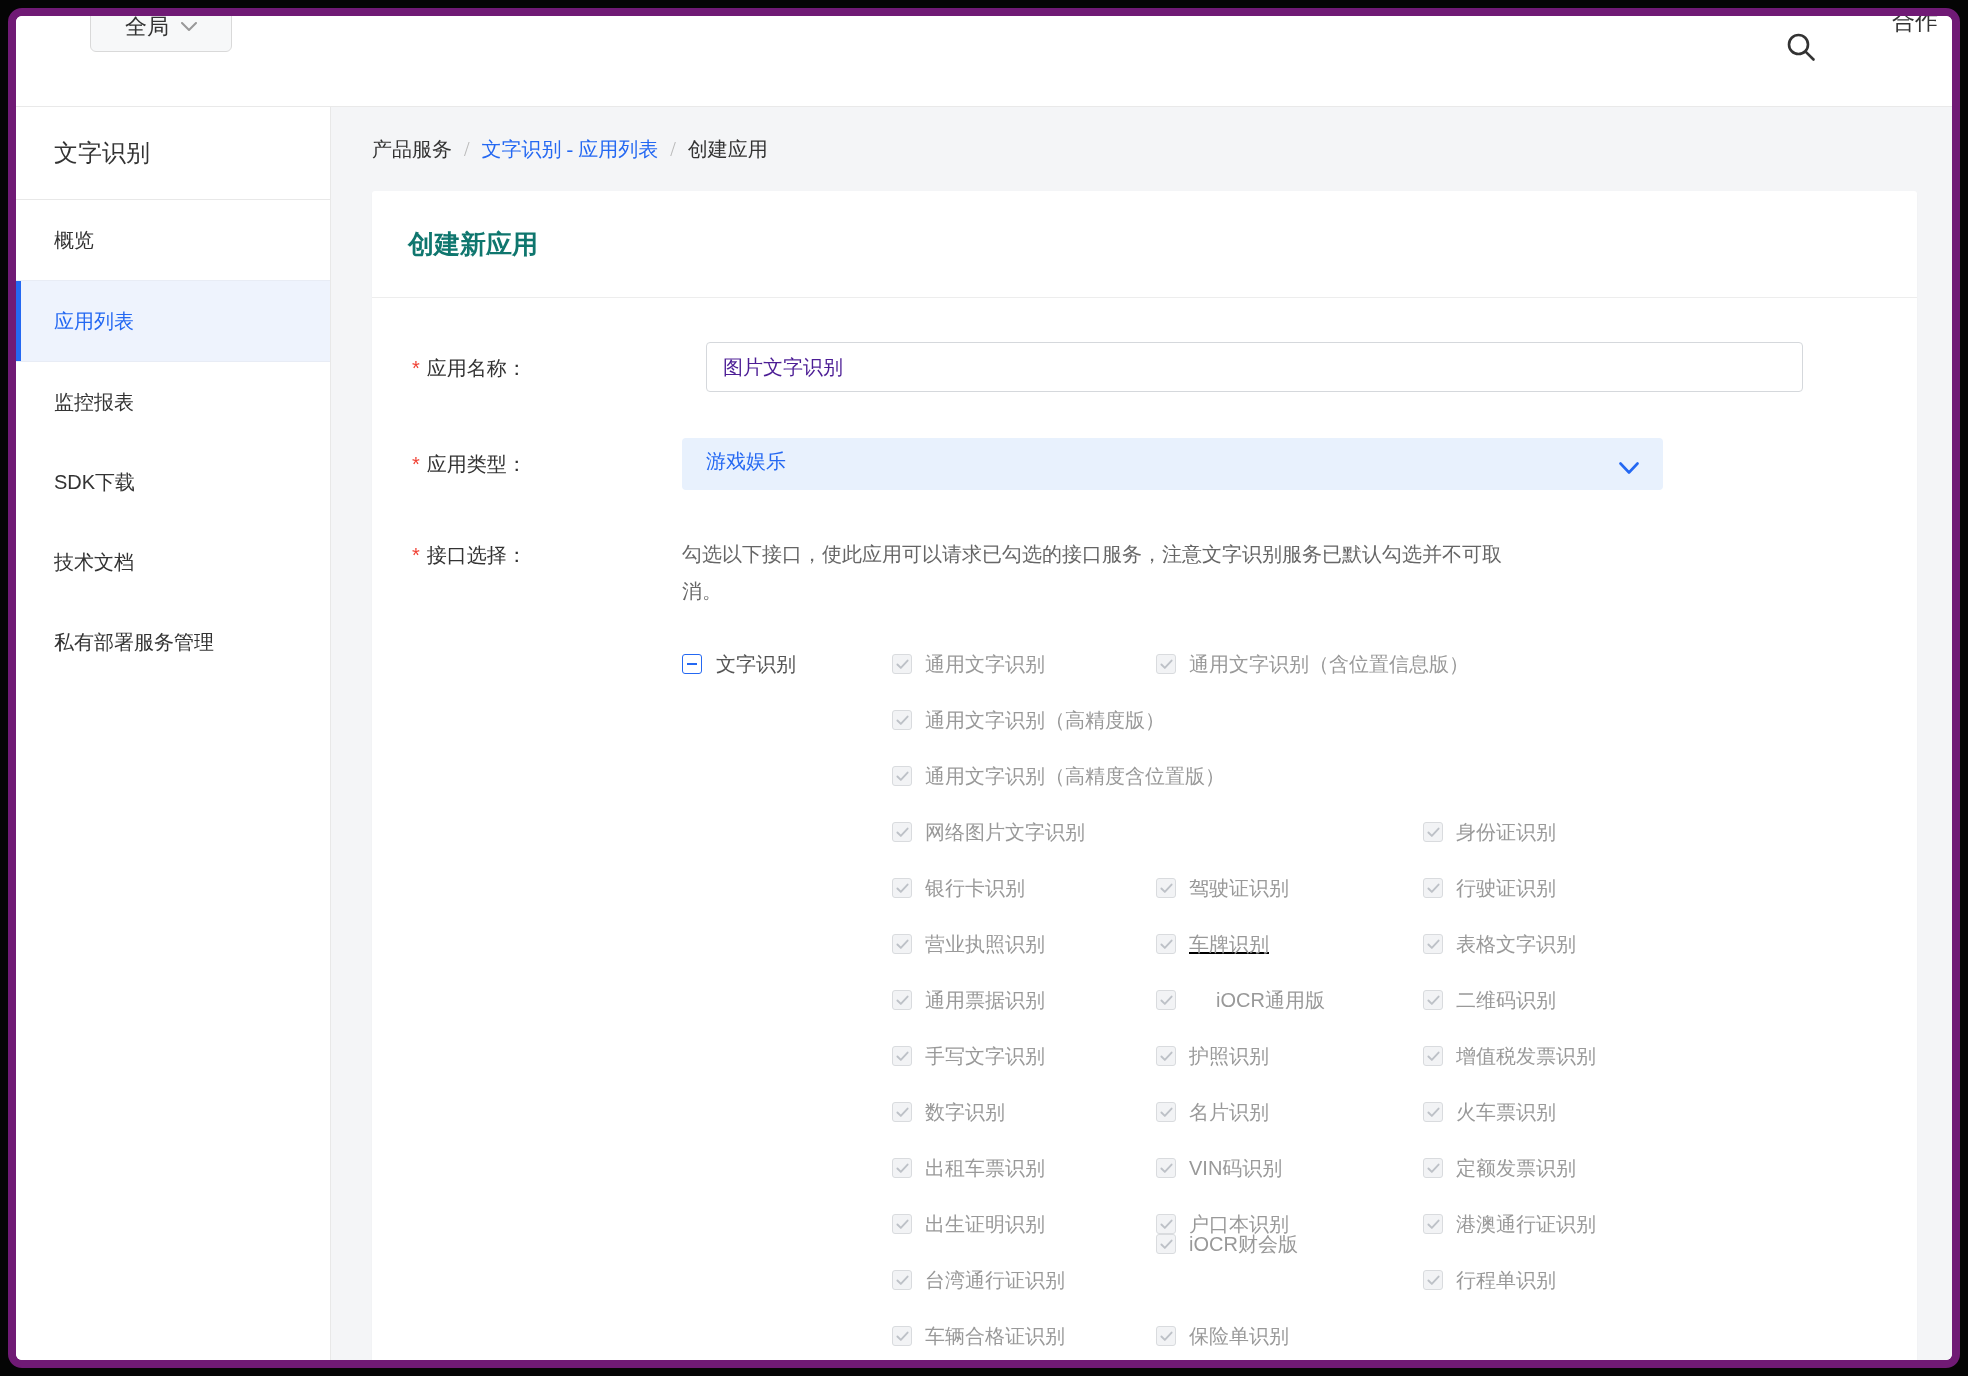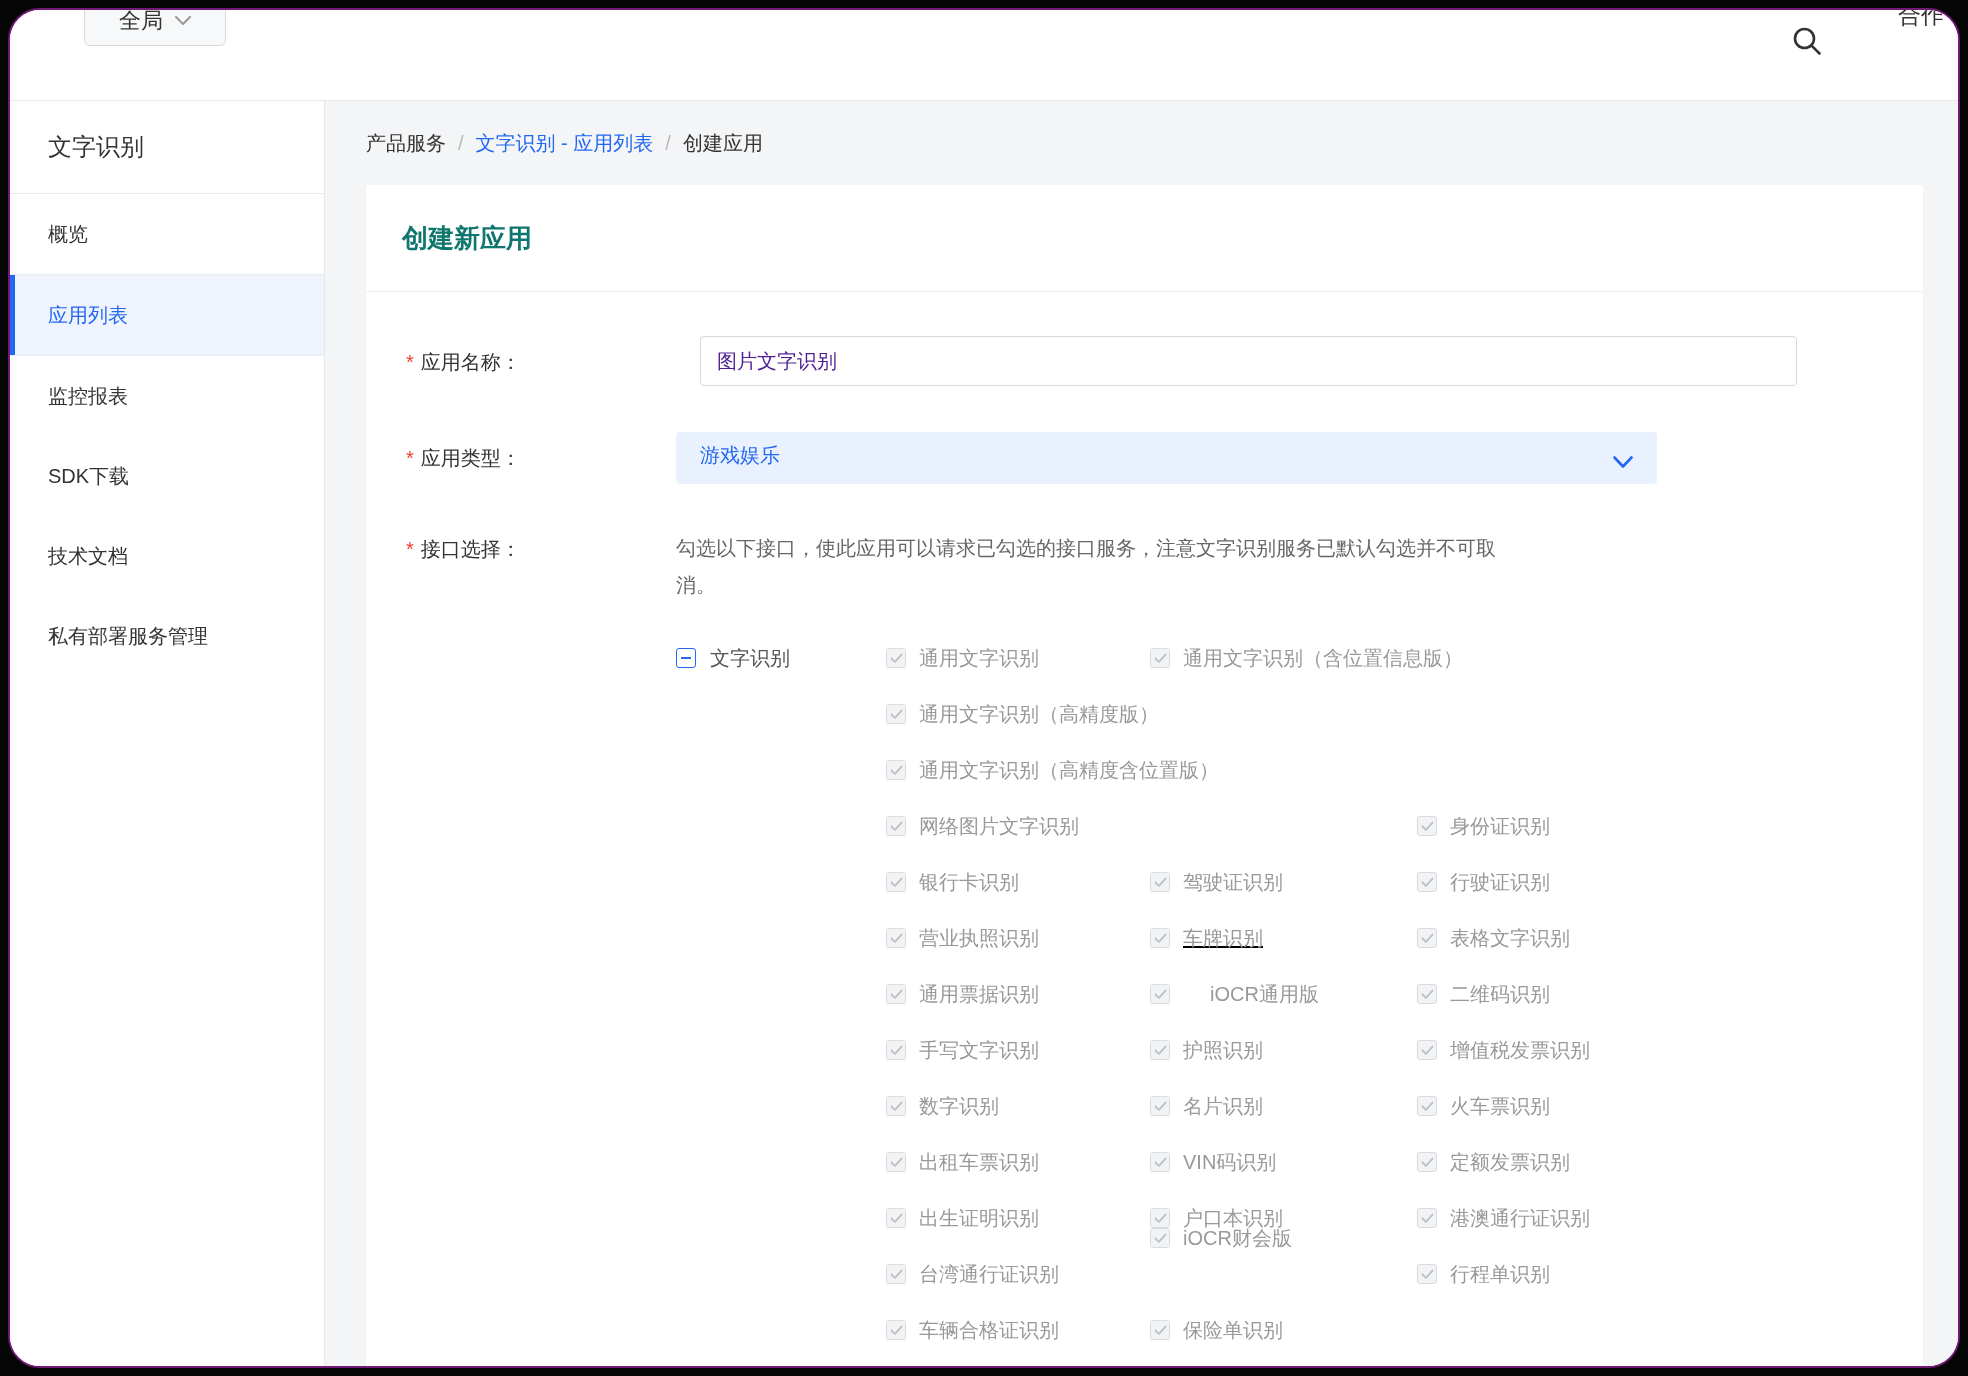--- a/index.html
+++ b/index.html
@@ -1,40 +1,40 @@
 <!DOCTYPE html>
 <html><head>
 <meta charset="utf-8">
 <style>
   html,body{margin:0;padding:0;width:1968px;height:1376px;background:#050505;overflow:hidden;
     font-family:"Liberation Sans","DejaVu Sans",sans-serif;}
   .stage{position:absolute;inset:0;}
-  .screen{position:absolute;left:8px;top:8px;right:8px;bottom:8px;border-radius:32px;
-    border:2px solid #701a75;background:#fff;overflow:hidden;display:flex;flex-direction:column;}
+  .screen{position:absolute;left:8px;top:8px;right:8px;bottom:8px;border-radius:14px;
+    border:8px solid #701a75;background:#fff;overflow:hidden;display:flex;flex-direction:column;}
 
   
   .topbar{flex:0 0 90px;height:90px;background:#fff;border-bottom:1px solid #e9e9e9;position:relative;}
   .region-btn{position:absolute;left:74px;top:-14px;width:142px;height:50px;border:1px solid #d9d9d9;
     border-radius:6px;background:#f7f8f9;display:flex;align-items:center;justify-content:center;gap:12px;
     font-size:22px;color:#333;cursor:pointer;box-sizing:border-box;}
   .topbar-search{position:absolute;right:134px;top:14px;width:34px;height:34px;cursor:pointer;}
   .topbar-partial{position:absolute;right:14px;top:-10px;font-size:23px;color:#333;white-space:nowrap;}
 
   
   .app-body{flex:1;display:flex;min-height:0;}
   .sidebar{flex:0 0 315px;width:315px;background:#fff;border-right:1px solid #e8e8e8;box-sizing:border-box;}
   .sidebar-title{height:92px;display:flex;align-items:center;padding-left:38px;font-size:24px;color:#333;
     border-bottom:1px solid #e8e8e8;}
   .side-item{height:80px;display:flex;align-items:center;padding-left:38px;font-size:20px;color:#333;
     cursor:pointer;position:relative;}
   .side-item.selected{color:#2468f2;background:#eef3fd;border-top:1px solid #e8ecf5;border-bottom:1px solid #e8ecf5;}
   .side-item.selected::before{content:'';position:absolute;left:0;top:0;bottom:0;width:5px;background:#2468f2;}
 
   .main{flex:1;background:#f4f5f7;overflow:hidden;padding:0 35px 0 41px;box-sizing:border-box;}
-  .breadcrumb{height:84px;display:flex;align-items:center;font-size:20px;gap:12px;}
+  .breadcrumb{height:84px;display:flex;align-items:center;font-size:20px;gap:12px;font-family:Liberation Serif, serif;}
   .bc-item{color:#333;}
   .bc-link{color:#2468f2;cursor:pointer;}
   .bc-sep{color:#b9b9b9;}
 
   .card{background:#fff;border-radius:3px;box-shadow:0 1px 2px rgba(0,0,0,.03);min-height:1220px;}
   .card-head{height:106px;display:flex;align-items:center;padding-left:36px;border-bottom:1px solid #ededed;}
   .card-title{font-size:26px;color:#0f766e;font-weight:600;font-family:Liberation Serif, serif;}
 
   .form{padding:44px 0 60px 40px;}
   .form-row{display:flex;margin-bottom:46px;}

